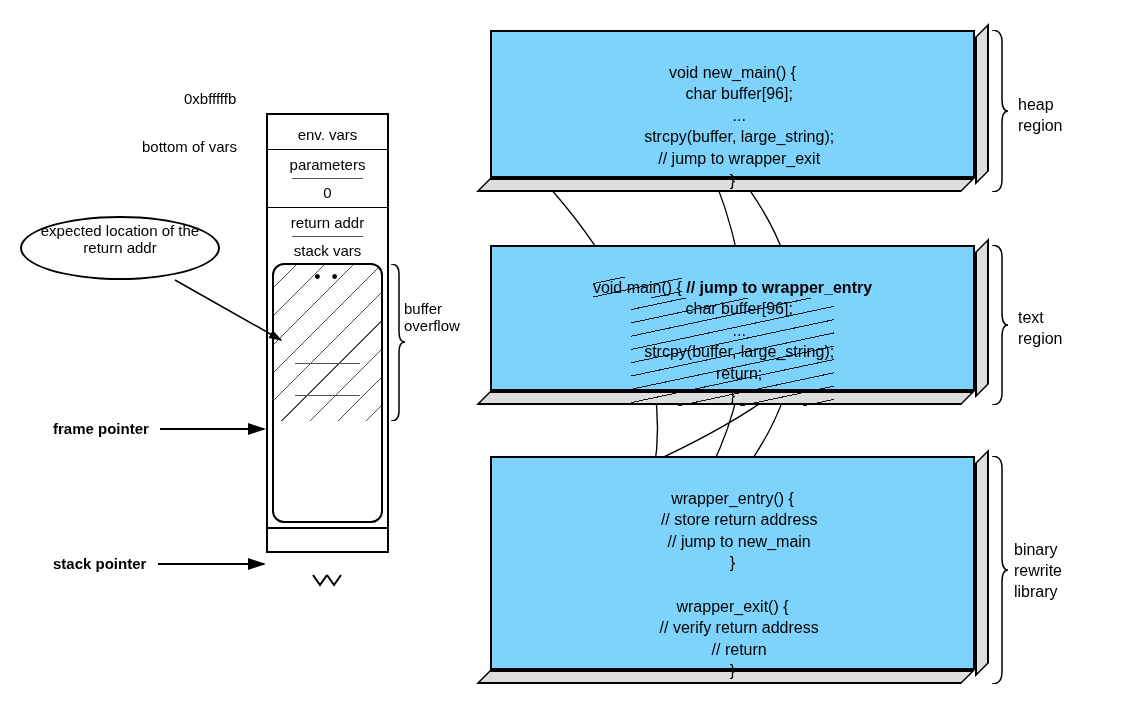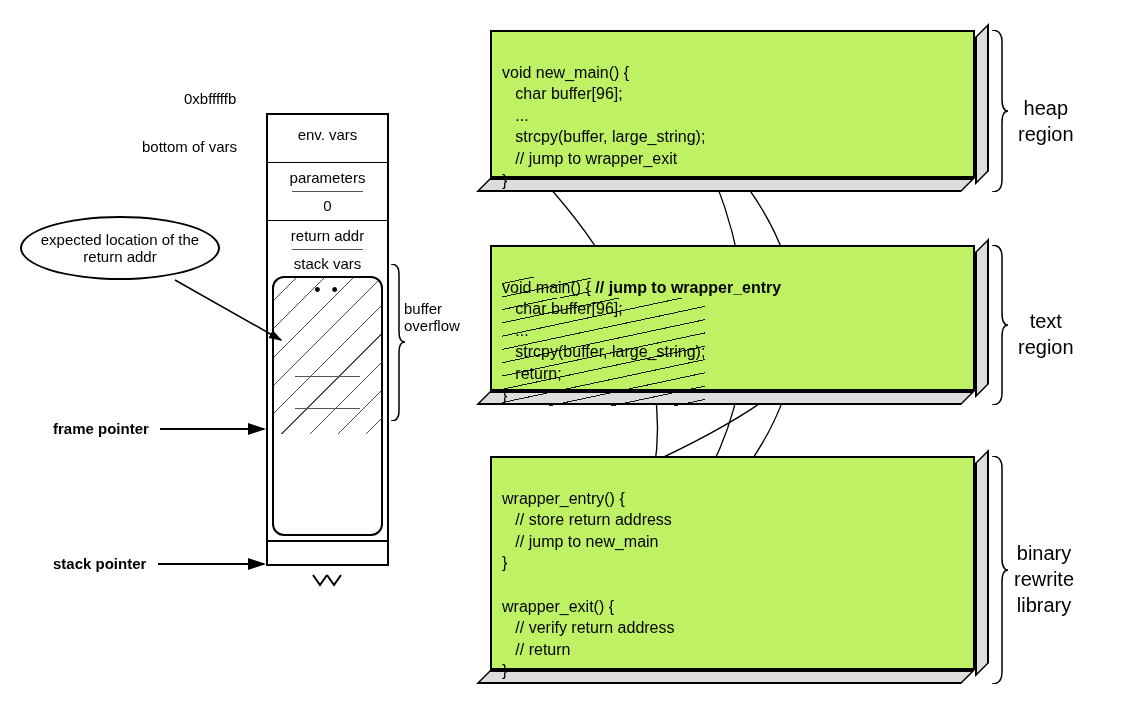--- a/index.html
+++ b/index.html
@@ -12,47 +12,47 @@
     .inner-box { margin: 2px 4px 4px 4px; border: 2px solid #000; border-radius: 12px; height: 260px; position: relative; overflow: hidden; }
     .hatched { background-image: repeating-linear-gradient(-45deg, transparent 0, transparent 10px, rgba(0,0,0,0.7) 10px, rgba(0,0,0,0.7) 10.8px, transparent 10.8px, transparent 20px); }
     .addr-label { position: absolute; left: 5px; right: 5px; top: 58px; text-align: center; font-size: 14px; line-height: 1.2; font-family: Arial; }
     .dots { text-align: center; font-size: 18px; letter-spacing: 3px; padding: 2px 0; }
     .starburst { position: absolute; width: 100px; height: 95px; left: 10px; bottom: 2px; }
     .starburst-shadow { filter: drop-shadow(9px 6px 0 rgba(0,0,0,0.85)); }
     .starburst svg { width: 100%; height: 100%; }
     .starburst-text { position: absolute; top: 38%; left: 0; right: 0; text-align: center; font-weight: bold; font-size: 14px; line-height: 1.1; }
     .label { position: absolute; font-size: 15px; font-family: Arial; }
     .label.bold { font-weight: bold; }
-    .ellipse-label { position: absolute; left: 0px; top: 126px; width: 200px; height: 64px; border: 2px solid #000; border-radius: 50%; display: flex; align-items: center; justify-content: center; text-align: center; font-size: 15px; padding: 4px 8px; }
+    .ellipse-label { position: absolute; left: 0px; top: 126px; width: 200px; height: 64px; border: 2px solid #000; border-radius: 50%; display: flex; align-items: flex-start; justify-content: center; text-align: center; font-size: 15px; padding: 4px 8px; }
     .arrow-svg { position: absolute; left: 0; top: 0; width: 100%; height: 100%; pointer-events: none; }
     marker path { fill: #000; }
     .brace { position: absolute; font-family: Arial; }
     .right-area { position: absolute; left: 490px; top: 20px; width: 630px; height: 680px; }
     .block3d { position: absolute; left: 0; width: 485px; }
-    .block3d .front { border: 2px solid #000; background: #bef264; padding: 8px 10px; font-family: Arial; font-size: 16px; line-height: 1.35; white-space: pre; position: relative; z-index: 2; }
+    .block3d .front { border: 2px solid #000; background: #7dd3fc; padding: 8px 10px; font-family: Arial; font-size: 16px; line-height: 1.35; white-space: pre; position: relative; z-index: 2; text-align: center; }
     .block3d .side { position: absolute; background: #ddd; border: 2px solid #000; }
     .right-side { right: -14px; width: 14px; transform: skewY(-45deg); transform-origin: left top; z-index: 1; }
     .bottom-side { left: 0px; bottom: -14px; height: 14px; transform: skewX(-45deg); transform-origin: left top; z-index: 1; }
     .bold-code { font-weight: bold; }
     .struck-code { position: relative; display: inline-block; }
     .struck-code::after { content: ''; position: absolute; inset: 0; background-image: repeating-linear-gradient(-12deg, transparent 0 6px, rgba(0,0,0,0.9) 6px 7px, transparent 7px 13px); pointer-events: none; }
-    .region-label { position: absolute; font-size: 20px; text-align: center; line-height: 1.3; }
+    .region-label { position: absolute; font-size: 16px; line-height: 1.3; }
     .number-label { position: absolute; font-size: 18px; font-family: Arial; }
     .global-arrows { position: absolute; left: 0; top: 0; width: 1132px; height: 708px; pointer-events: none; }
     .stack-caption { position: absolute; font-weight: bold; font-size: 18px; }
   </style>
 </head>
 <body>
 
 <div class="stack-area">
   <div class="label" style="left:164px; top:0px;">0xbfffffb</div>
   <div class="label" style="left:122px; top:48px;">bottom of vars</div>
 
   <div class="stack-box">
-    <div class="stack-row" style="height:48px; line-height:35px;">env. vars</div>
+    <div class="stack-row" style="height:35px; line-height:35px;">env. vars</div>
     <div class="stack-row nb" style="padding-top:6px;">parameters</div>
     <div class="inner-div"></div>
     <div class="stack-row" style="padding-bottom:6px;">0</div>
     <div class="stack-row nb" style="padding-top:6px;">return addr</div>
     <div class="inner-div"></div>
     <div class="stack-row nb" style="padding-bottom:2px;text-align:center;">stack vars</div>
     <div class="inner-box">
       <div class="hatched" style="position:absolute; inset:0 0 100px 0;"></div>
       <div class="dots" style="position:relative;">• •</div>
       <div style="position:absolute; top:98px; left:20%; right:20%; border-top:1px solid #555;"></div>

